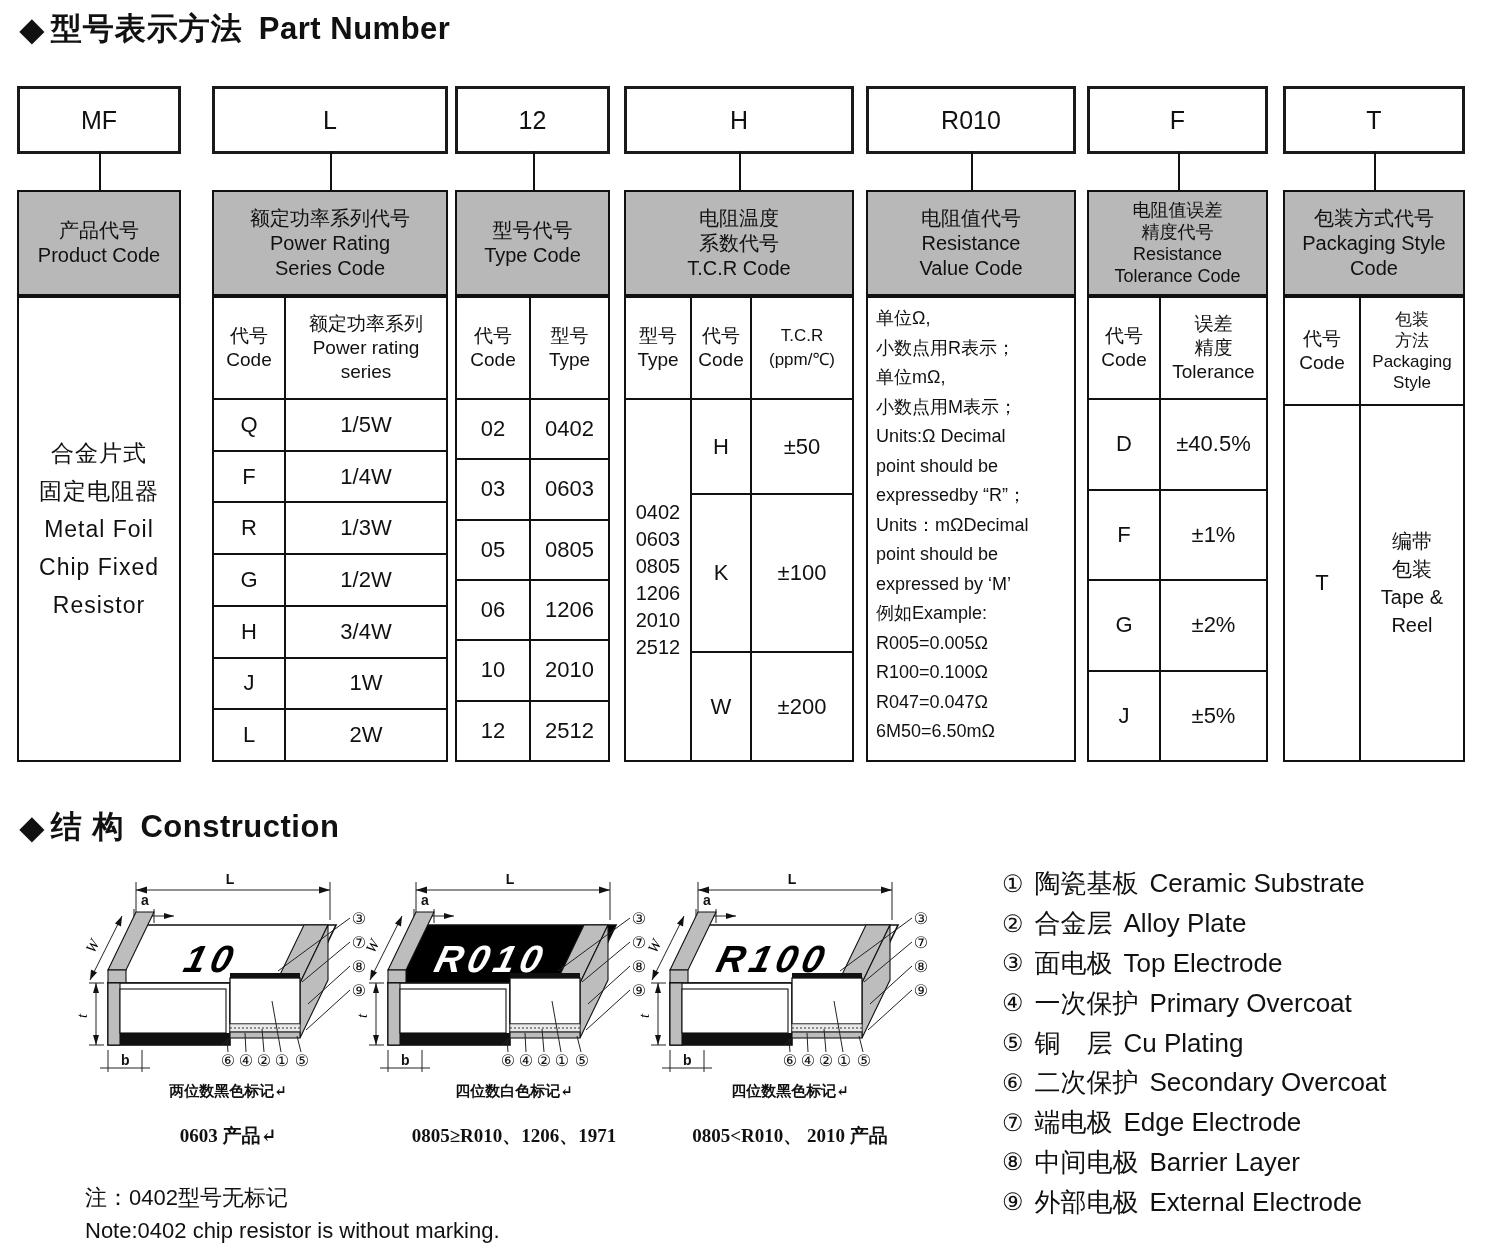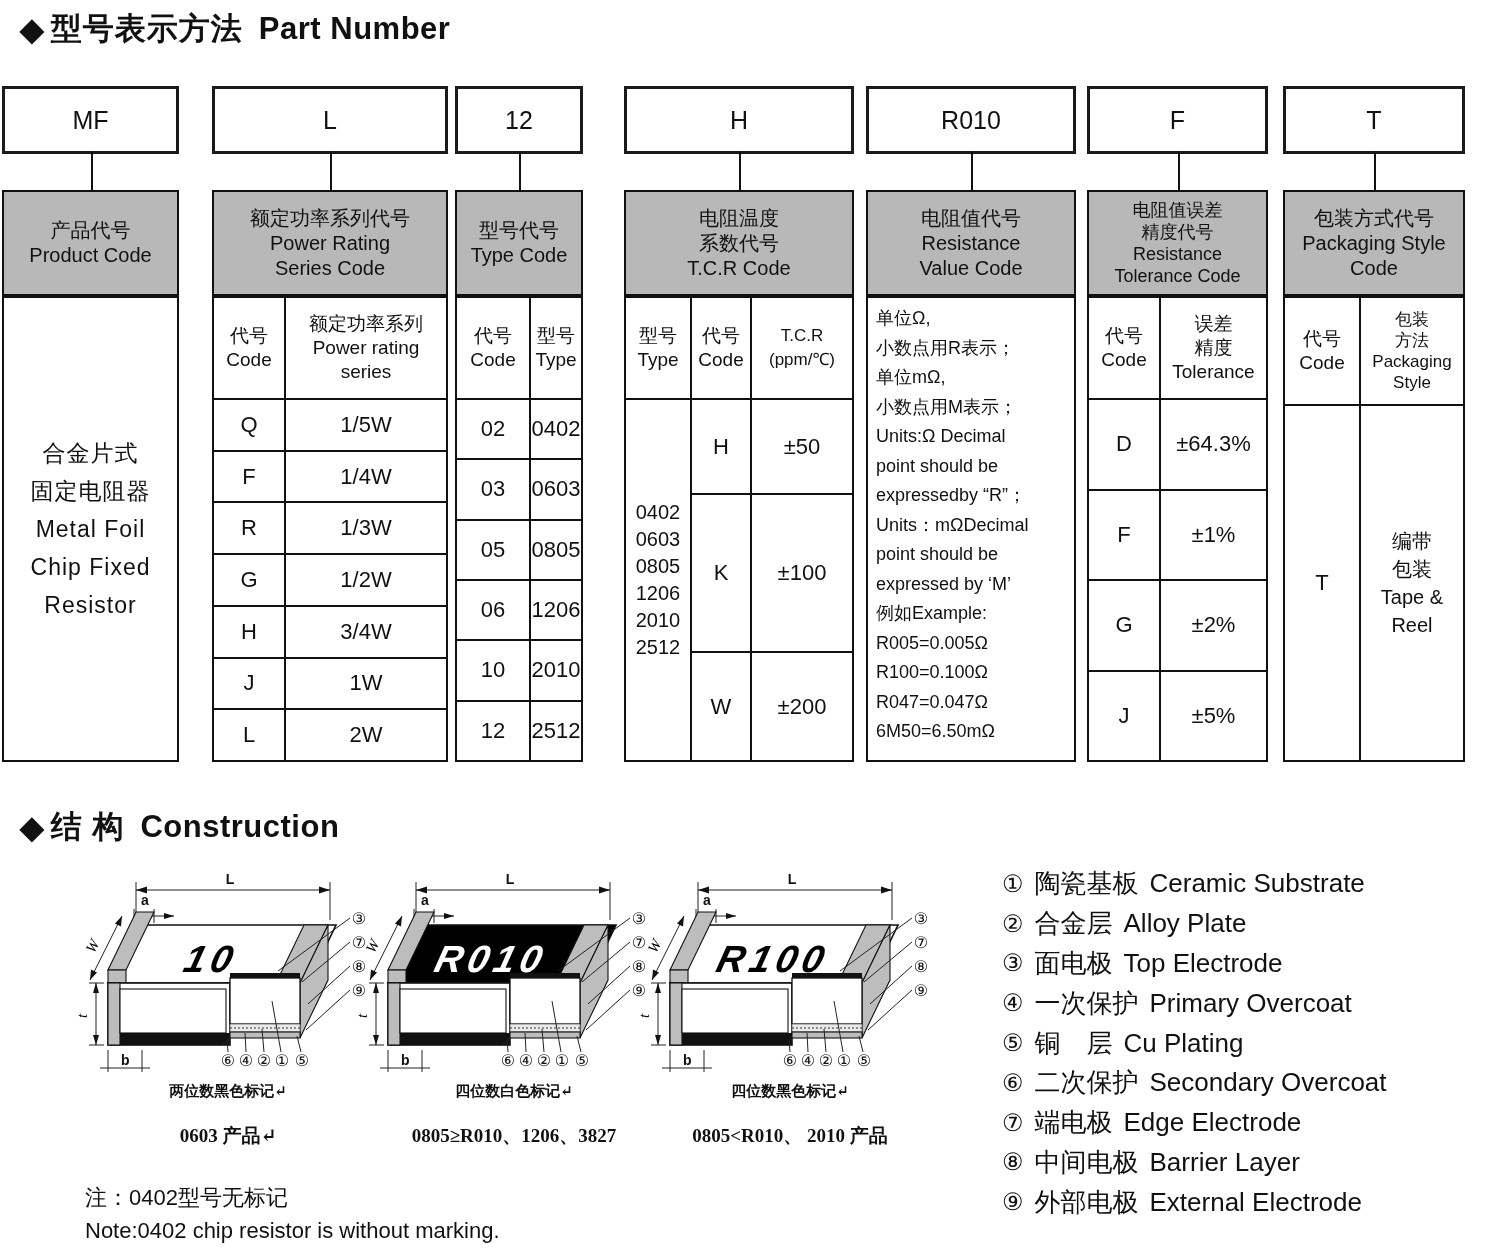--- a/index.html
+++ b/index.html
@@ -60,21 +60,21 @@
 <body>
 
 <div id="page">
 
   <div class="sect-title" style="left:20px;top:8px;">
     <span>◆</span>
       <span>型号表示方法</span>
       <span class="en">Part Number</span>
   </div>
 
-  <div class="col" style="left:2px;width:177px;">
+  <div class="col" style="left:17px;width:164px;">
     <div class="codebox">MF</div>
     <div class="connector"></div>
     <div class="ghead">
       <div>产品代号</div>
       <div>Product Code</div>
     </div>
     <div class="body">
       <div class="centerstack">
         <div>合金片式</div>
         <div>固定电阻器</div>
@@ -131,21 +131,21 @@
             <div class="cell flex1">1W</div>
           </div>
         <div class="trow">
             <div class="cell w70 br">L</div>
             <div class="cell flex1">2W</div>
           </div>
       </div>
     </div>
   </div>
 
-  <div class="col" style="left:455px;width:128px;">
+  <div class="col" style="left:455px;width:155px;">
     <div class="codebox">12</div>
     <div class="connector"></div>
     <div class="ghead">
       <div>型号代号</div>
       <div>Type Code</div>
     </div>
     <div class="body">
       <div class="tbl">
         <div class="hrow">
           <div class="cell cellh w72 br">
@@ -283,21 +283,21 @@
             <div>Code</div>
           </div>
           <div class="cell cellh flex1">
             <div>误差</div>
             <div>精度</div>
             <div>Tolerance</div>
           </div>
         </div>
         <div class="trow">
             <div class="cell w70 br">D</div>
-            <div class="cell flex1">±64.3%</div>
+            <div class="cell flex1">±40.5%</div>
           </div>
         <div class="trow">
             <div class="cell w70 br">F</div>
             <div class="cell flex1">±1%</div>
           </div>
         <div class="trow">
             <div class="cell w70 br">G</div>
             <div class="cell flex1">±2%</div>
           </div>
         <div class="trow">
@@ -534,21 +534,21 @@
     <text class="callout" x="224" y="208" text-anchor="middle">⑤</text>
     <text class="mark" transform="translate(130,114) skewX(-14)" text-anchor="middle" fill="#000000">R100</text>
   </svg>
 
   <div class="capt" style="left:78px;">
     <div class="l1">两位数黑色标记↵</div>
     <div class="l2">0603 产品↵</div>
   </div>
   <div class="capt" style="left:364px;">
     <div class="l1">四位数白色标记↵</div>
-    <div class="l2">0805≥R010、1206、3827</div>
+    <div class="l2">0805≥R010、1206、1971</div>
   </div>
   <div class="capt" style="left:640px;">
     <div class="l1">四位数黑色标记↵</div>
     <div class="l2">0805&lt;R010、 2010 产品</div>
   </div>
 
   <div class="note">
     <div>注：0402型号无标记</div>
     <div>Note:0402 chip resistor is without marking.</div>
   </div>

